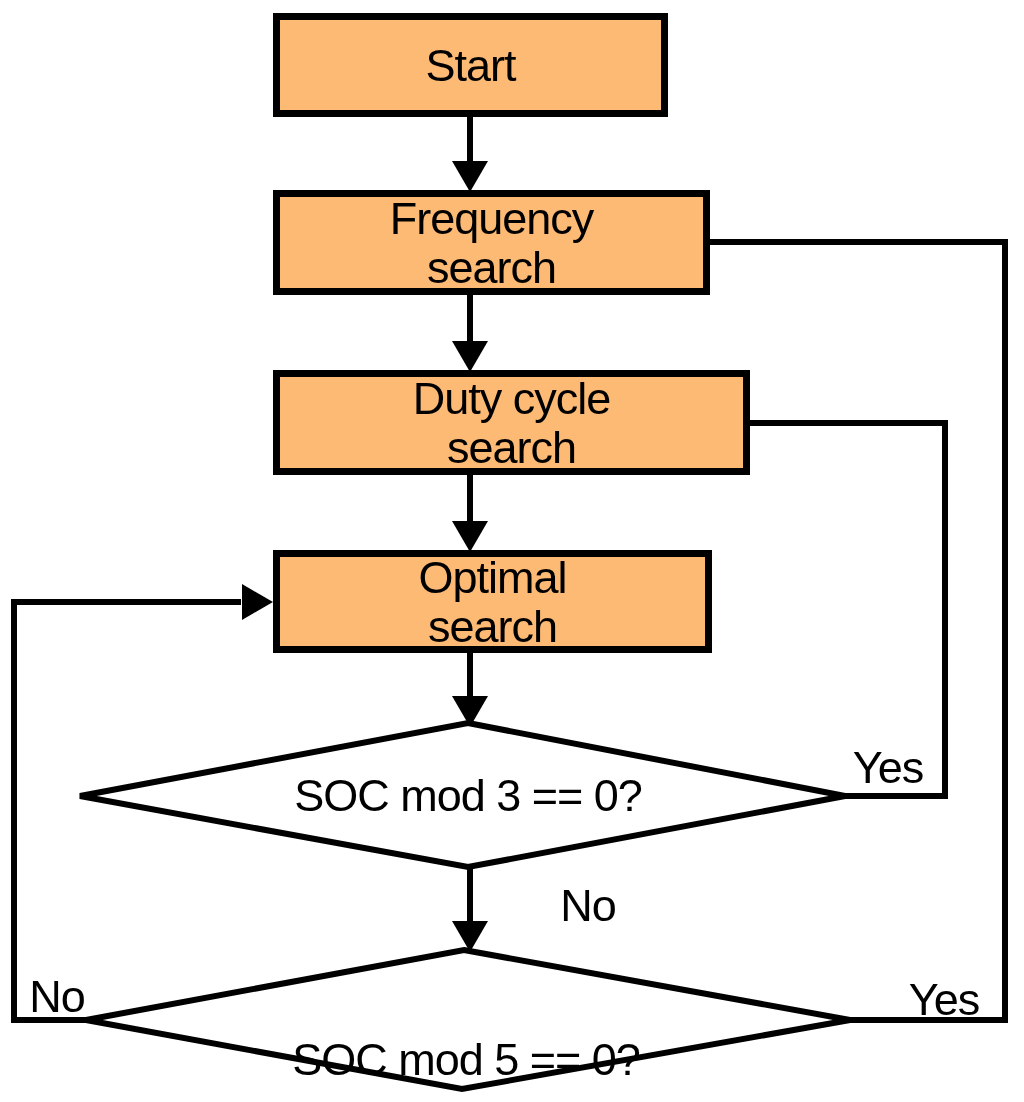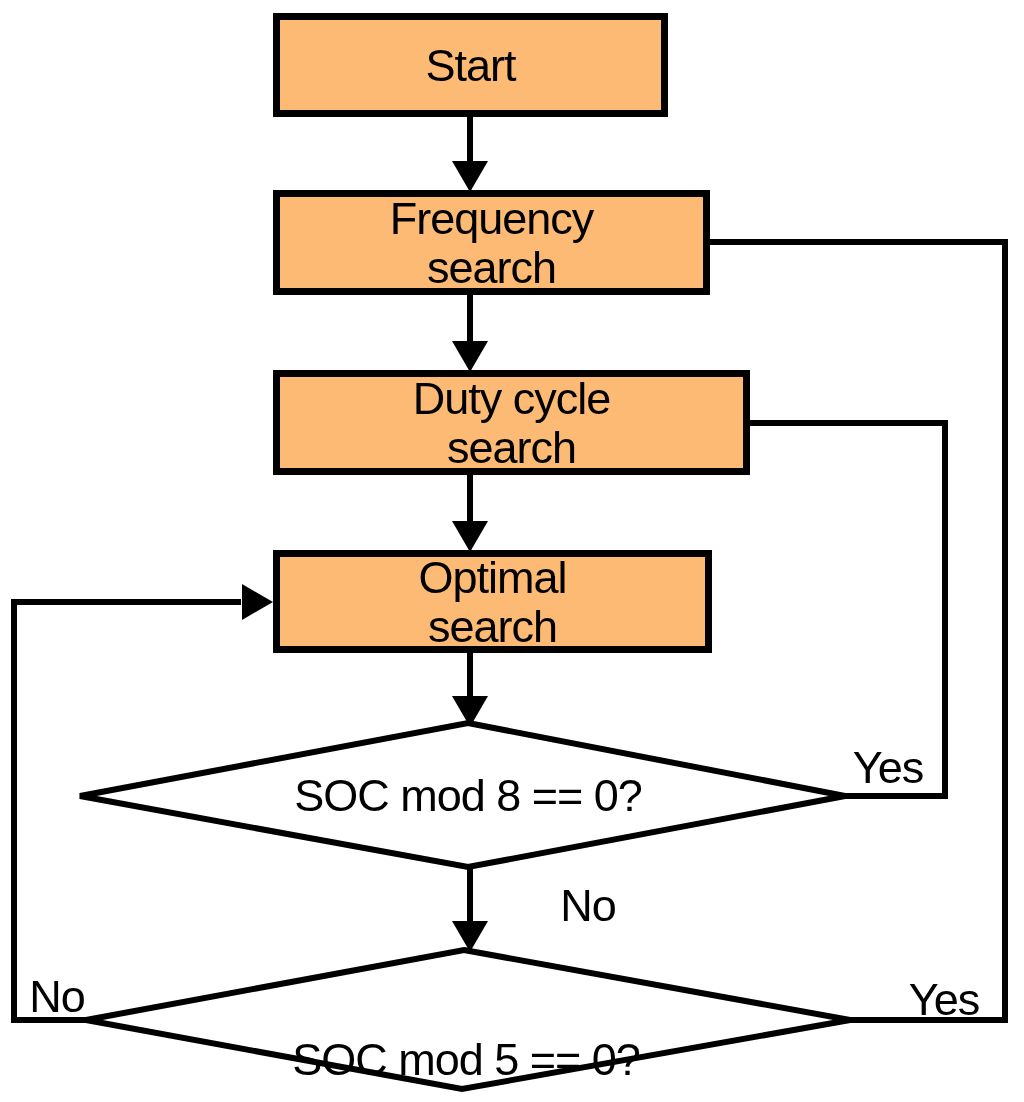--- a/index.html
+++ b/index.html
@@ -126,21 +126,21 @@
     <span class="line">Duty cycle</span>
     <span class="line">search</span>
   </div>
 
   <div class="node node-optimal">
     <span class="line">Optimal</span>
     <span class="line">search</span>
   </div>
 
   <div class="diamond-label dlabel-soc2">
-    <span class="line">SOC mod 8 ==</span>
+    <span class="line">SOC mod 3 ==</span>
     <span class="line">0?</span>
   </div>
 
   <div class="diamond-label dlabel-soc5">
     <span class="line">SOC mod 5 ==</span>
     <span class="line">0?</span>
   </div>
 
   <div class="edge-label elabel-yes-soc2">Yes</div>
   <div class="edge-label elabel-no-soc2">No</div>

